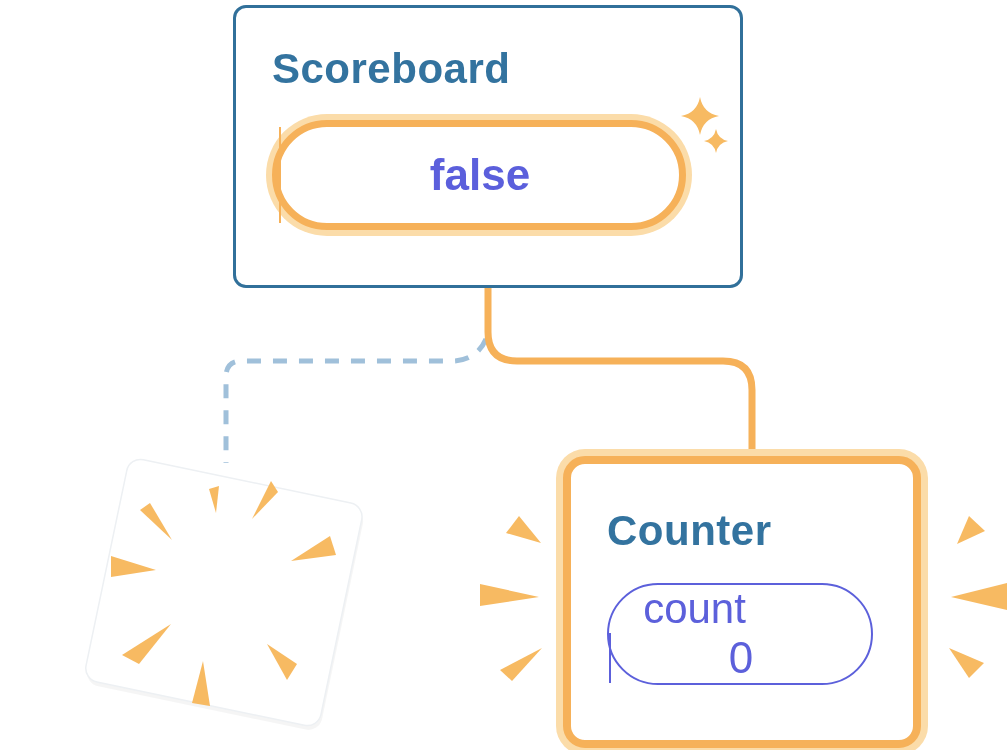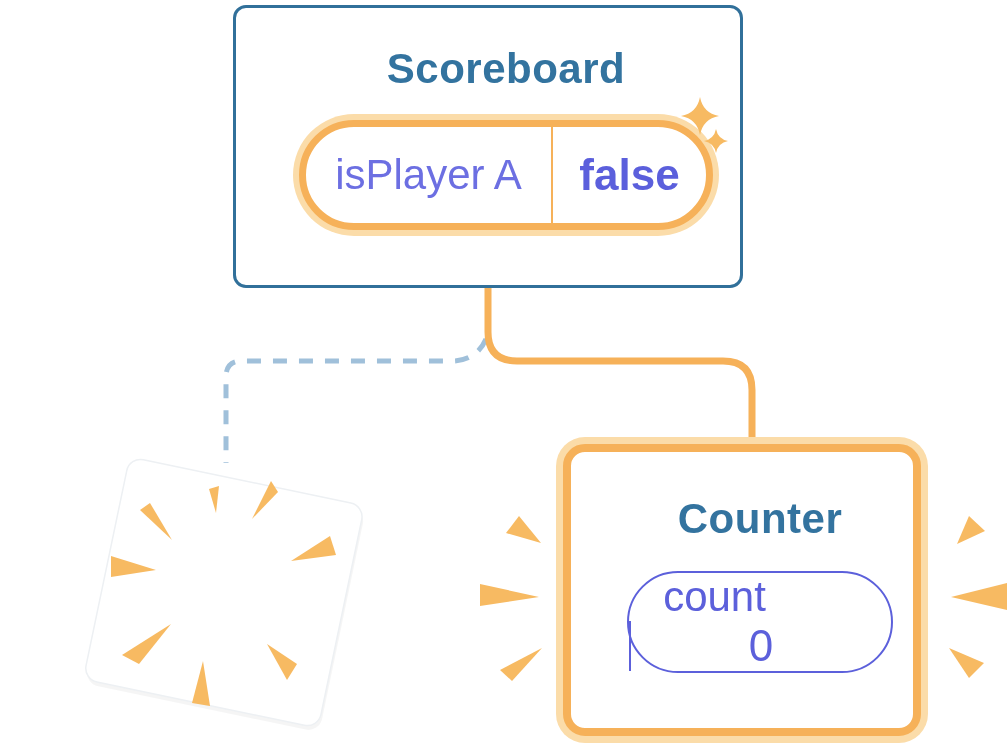--- a/index.html
+++ b/index.html
@@ -14,23 +14,23 @@
     --dash-blue:#A0C0DA;
   }
   *{margin:0;padding:0;box-sizing:border-box;}
   html,body{background:#fff;}
   body{font-family:"Liberation Sans", sans-serif;}
   .stage{position:relative;width:1008px;height:750px;background:#fff;overflow:hidden;}
   svg.layer{position:absolute;left:0;top:0;width:1008px;height:750px;pointer-events:none;}
   .underlay{z-index:0;}
   .overlay{z-index:2;}
 
-  .component-card{position:absolute;background:#fff;display:flex;flex-direction:column;align-items:center;z-index:1;padding-left:36px;}
+  .component-card{position:absolute;background:#fff;display:flex;flex-direction:column;align-items:flex-start;z-index:1;padding-left:36px;}
   .scoreboard-card{left:233px;top:5px;width:510px;height:283px;border:3px solid var(--blue-border);border-radius:13px;}
-  .counter-card{left:563px;top:444px;width:358px;height:292px;border:8px solid var(--orange);border-radius:22px;box-shadow:0 0 0 7px var(--orange-glow);}
+  .counter-card{left:563px;top:456px;width:358px;height:292px;border:8px solid var(--orange);border-radius:22px;box-shadow:0 0 0 7px var(--orange-glow);}
 
   .component-title{font-size:42px;line-height:1;font-weight:600;color:var(--blue-title);letter-spacing:0.5px;}
   .scoreboard-card .component-title{margin-top:40px;}
   .counter-card .component-title{margin-top:46px;}
 
   .state-pill{display:flex;align-items:stretch;background:#fff;}
   .state-pill-orange{margin-top:30px;width:414px;height:110px;border:7px solid var(--orange);border-radius:60px;box-shadow:0 0 0 6px var(--orange-glow);}
   .state-pill-purple{margin-top:31px;width:266px;height:102px;border:2px solid var(--purple-pill);border-radius:52px;flex-direction:column;}
 
   .pill-cell{display:flex;align-items:center;justify-content:center;}
@@ -72,21 +72,20 @@
       <polygon points="500,670 512,681 542,648"></polygon>
       <polygon points="957,544 969,516 985,531"></polygon>
       <polygon points="951,597 1007,583 1007,610"></polygon>
       <polygon points="949,648 984,663 969,678"></polygon>
     </g>
   </svg>
 
   <div class="component-card scoreboard-card">
     <div class="component-title">Scoreboard</div>
     <div class="state-pill state-pill-orange">
-      <div class="pill-cell pill-name">isPlayer A</div>
       <div class="pill-cell pill-value">false</div>
     </div>
   </div>
 
   <div class="component-card counter-card">
     <div class="component-title">Counter</div>
     <div class="state-pill state-pill-purple">
       <div class="pill-cell pill-name">count</div>
       <div class="pill-cell pill-value">0</div>
     </div>

